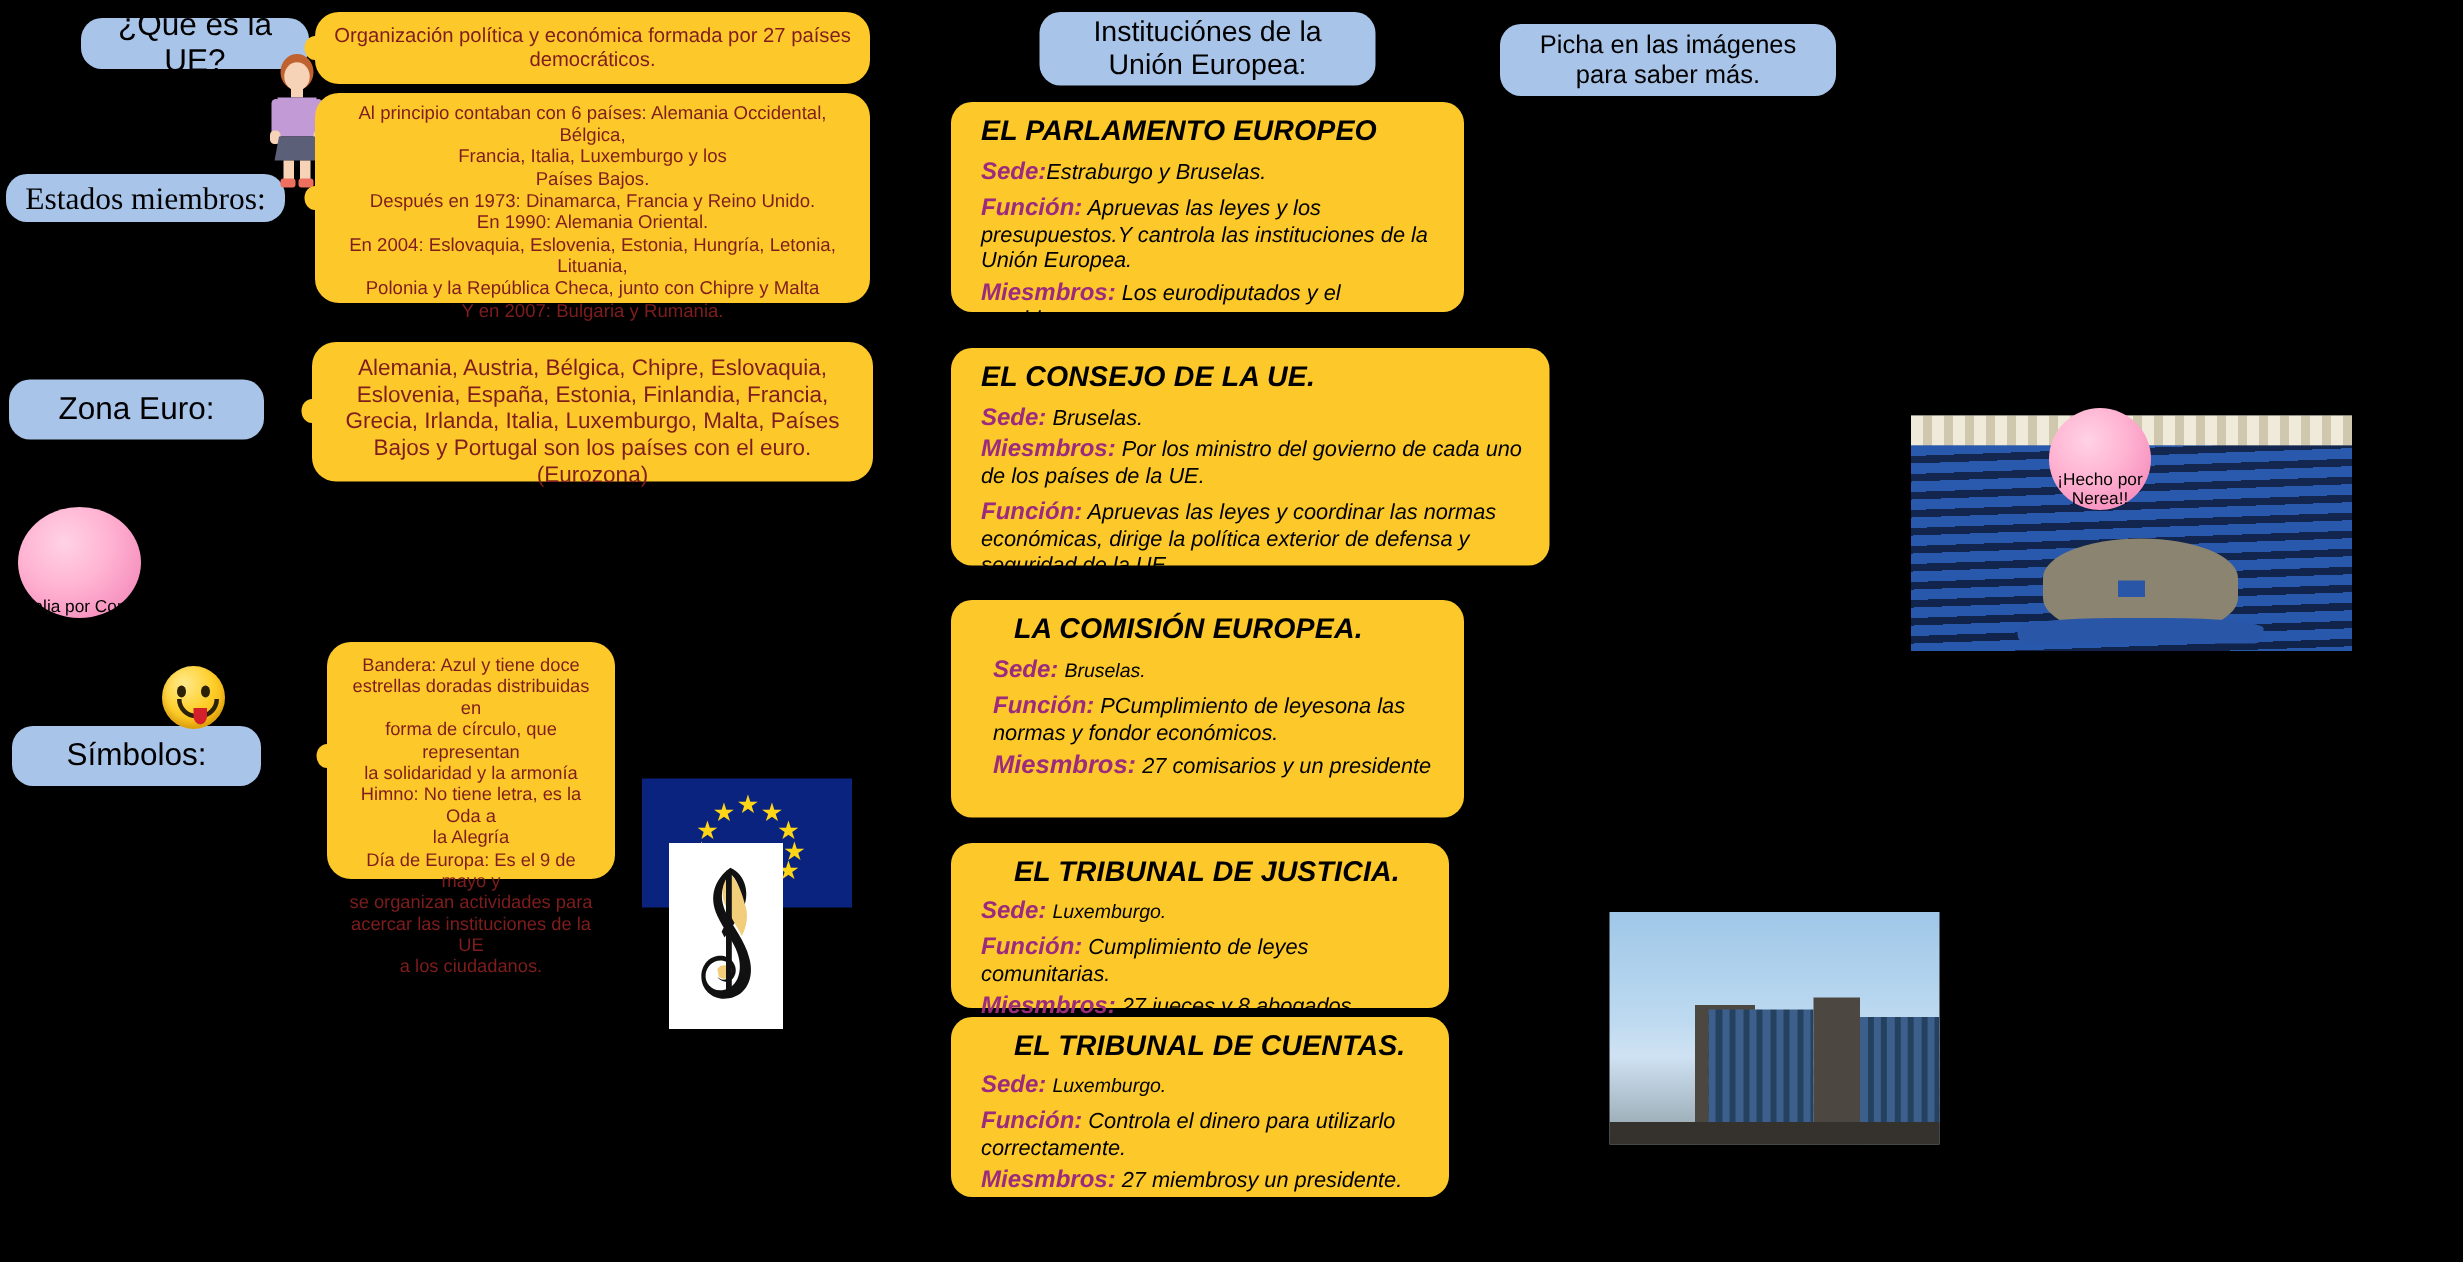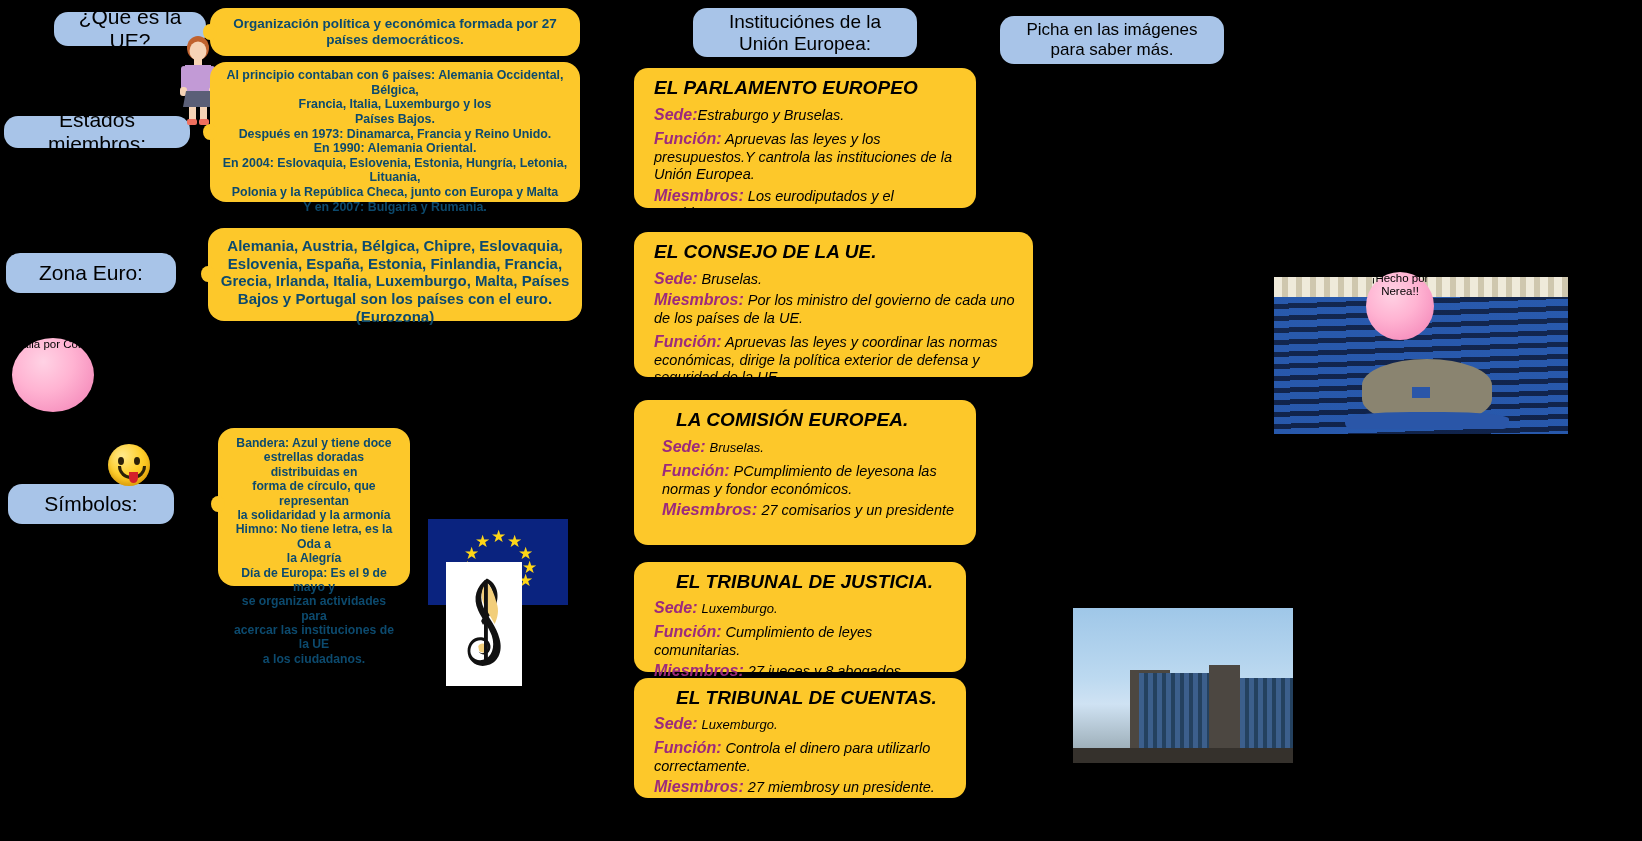--- a/index.html
+++ b/index.html
@@ -16,23 +16,22 @@
     background:#a8c4e8;border-radius:14px;
     color:#000;text-align:center;
     display:flex;align-items:center;justify-content:center;
     line-height:1.15;
     padding:4px 10px;
   }
 
   
   .yellow-box{
     background:#fdc82a;border-radius:16px;
-    color:#0c4a6e;padding:8px 12px;
+    color:#7f1d1d;padding:8px 12px;
     line-height:1.18;
-    font-weight:bold;
   }
   .yellow-box.ctr{text-align:center;}
   
   .yellow-box .tail{
     position:absolute;left:-7px;width:14px;height:16px;
     background:#fdc82a;border-radius:50%;
   }
 
   
   .inst-card{
@@ -41,21 +40,21 @@
   }
   .inst-title{font-weight:bold;font-size:19px;letter-spacing:.1px;margin-bottom:3px;}
   .inst-row{font-size:14.5px;line-height:1.2;margin-top:5px;}
   .k{color:#9c2a7d;font-weight:bold;font-size:16px;}
   .k2{color:#9c2a7d;font-weight:bold;font-size:17px;}
 
   
   .pink-bubble{
     border-radius:50%;
     background:radial-gradient(circle at 38% 32%, #ffd2e4 0%, #ffb3d2 42%, #f794c0 75%, #ef86b6 100%);
-    color:#000;display:flex;align-items:flex-start;justify-content:center;
+    color:#000;display:flex;align-items:flex-end;justify-content:center;
     text-align:center;line-height:1.15;
   }
 
   
   .smiley{border-radius:50%;position:relative;
     background:radial-gradient(circle at 35% 28%, #ffe98a 0%, #ffd02e 45%, #f6b712 78%, #e09a06 100%);
     box-shadow:inset 0 -3px 5px rgba(180,120,0,.45);}
   .smiley .eye{position:absolute;background:#2b2008;border-radius:50%;}
   .smiley .mouth{position:absolute;border:3px solid #2b2008;border-top:none;
     border-radius:0 0 60px 60px;}
@@ -96,21 +95,21 @@
 </style>
 </head>
 <body>
 
 <div class="stage">
 
   <div class="abs blue-label" style="left:6px;top:12px;width:152px;height:34px;font-size:21px;margin-left:48px;">
     <span>¿Qué es la UE?</span>
   </div>
 
-  <div class="abs blue-label" style="left:4px;top:116px;width:186px;height:32px;font-size:21px;">
+  <div class="abs blue-label" style="left:4px;top:116px;width:186px;height:32px;font-size:21px;font-family:Liberation Serif, serif;">
     <span>Estados miembros:</span>
   </div>
 
   <div class="abs blue-label" style="left:8px;top:484px;width:166px;height:40px;font-size:21px;">
     <span>Símbolos:</span>
   </div>
 
   <div class="abs blue-label" style="left:6px;top:253px;width:170px;height:40px;font-size:21px;">
     <span>Zona Euro:</span>
   </div>
@@ -141,21 +140,21 @@
 
   <div class="abs yellow-box ctr" style="left:210px;top:62px;width:370px;height:140px;font-size:12.4px;padding-top:6px;">
     <span class="tail" style="top:62px;"></span>
     <div>Al principio contaban con 6 países: Alemania Occidental, Bélgica,</div>
     <div>Francia, Italia, Luxemburgo y los</div>
     <div>Países Bajos.</div>
     <div>Después en 1973: Dinamarca, Francia y Reino Unido.</div>
     <div>En 1990: Alemania Oriental.</div>
     <div>En 2004: Eslovaquia, Eslovenia, Estonia, Hungría, Letonia,</div>
     <div>Lituania,</div>
-    <div>Polonia y la República Checa, junto con Europa y Malta</div>
+    <div>Polonia y la República Checa, junto con Chipre y Malta</div>
     <div>Y en 2007: Bulgaria y Rumania.</div>
   </div>
 
   <div class="abs yellow-box ctr" style="left:208px;top:228px;width:374px;height:93px;font-size:15px;padding-top:9px;">
     <span class="tail" style="top:38px;"></span>
     <div>Alemania, Austria, Bélgica, Chipre, Eslovaquia,</div>
     <div>Eslovenia, España, Estonia, Finlandia, Francia,</div>
     <div>Grecia, Irlanda, Italia, Luxemburgo, Malta, Países</div>
     <div>Bajos y Portugal son los países con el euro.</div>
     <div>(Eurozona)</div>

